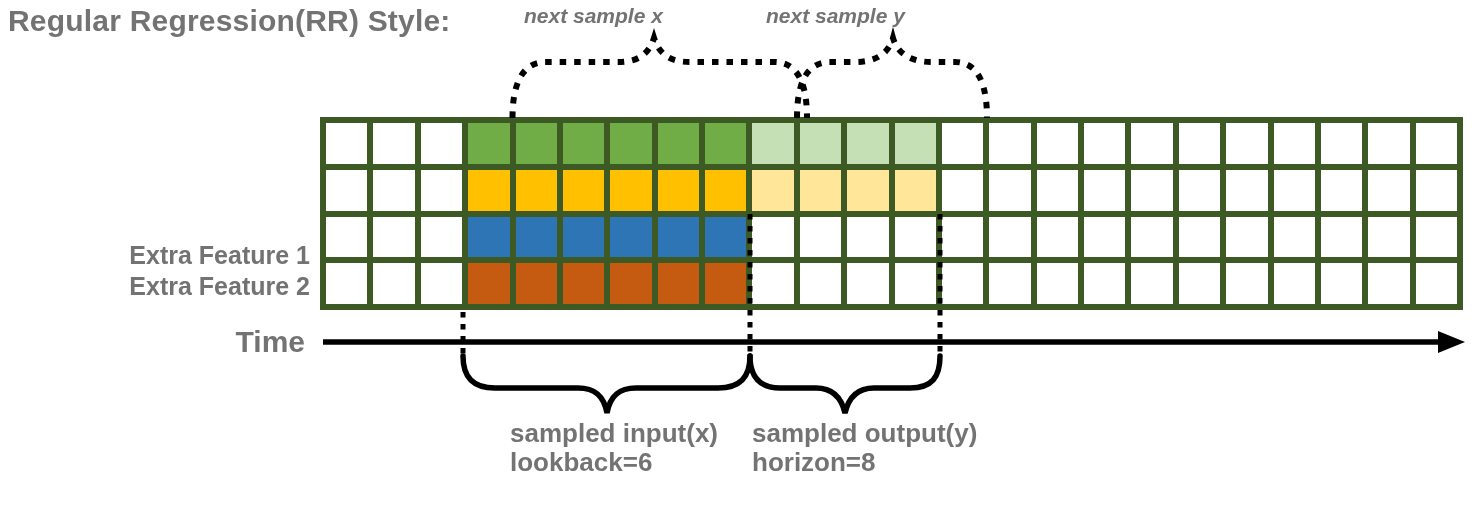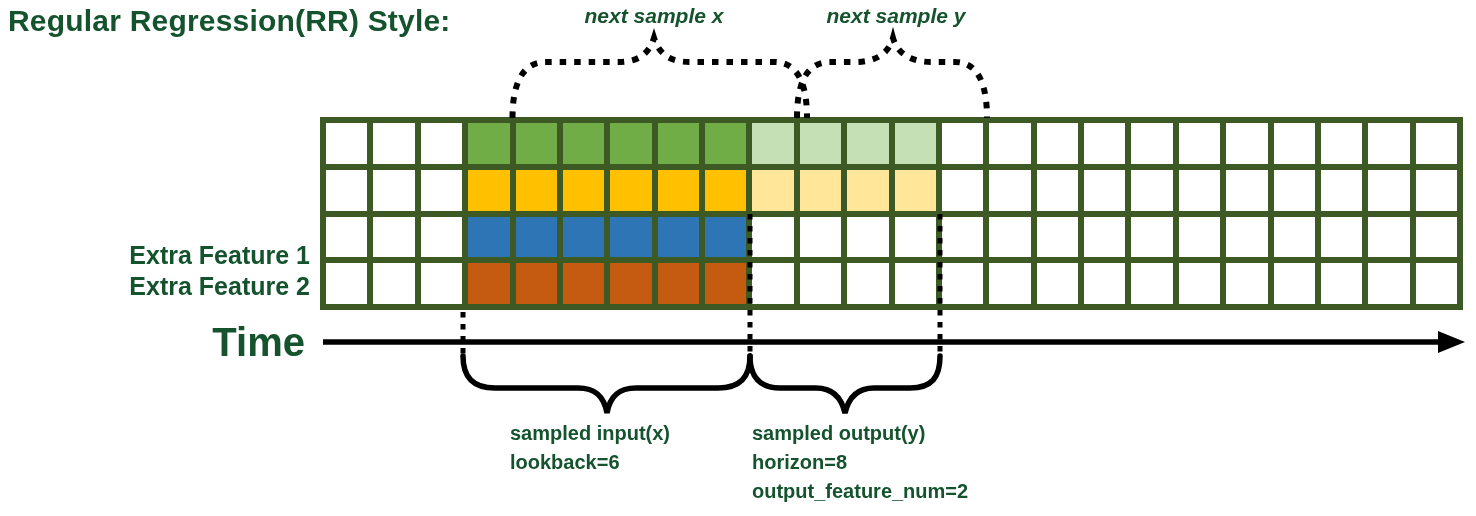--- a/index.html
+++ b/index.html
@@ -1,47 +1,47 @@
 <!DOCTYPE html>
 <html><head>
 <meta charset="utf-8">
 <style>
   html,body{margin:0;padding:0;background:#fff;}
   .canvas{
     position:relative;width:1476px;height:516px;background:#ffffff;
-    font-family:"Liberation Sans","DejaVu Sans",sans-serif;color:#14532d;overflow:hidden;
+    font-family:"Liberation Sans","DejaVu Sans",sans-serif;color:#737373;overflow:hidden;
   }
   .title{
     position:absolute;left:8px;top:4px;font-size:30px;font-weight:700;letter-spacing:0.2px;
     white-space:nowrap;
   }
   .brace-label{
-    position:absolute;top:4px;width:260px;text-align:center;
+    position:absolute;top:4px;width:260px;
     font-size:21px;font-weight:700;font-style:italic;white-space:nowrap;
   }
   .brace-label.x{left:524px;}
   .brace-label.y{left:766px;font-style:italic;}
   .row-label{
     position:absolute;left:0;width:310px;height:30px;line-height:30px;text-align:right;
     font-size:25px;font-weight:700;white-space:nowrap;
   }
   .sample-grid{
     position:absolute;left:320px;top:117px;width:1143px;height:193px;
     box-sizing:border-box;display:grid;
     grid-template-columns:repeat(24,1fr);grid-template-rows:repeat(4,1fr);
     gap:6px;padding:6px;
   }
   .sample-grid > div{width:100%;height:100%;}
   .overlay{position:absolute;left:0;top:0;width:1476px;height:516px;pointer-events:none;}
   .time-label{
     position:absolute;left:180px;top:326px;width:125px;height:32px;line-height:32px;
-    text-align:right;font-size:40px;font-weight:700;
+    text-align:right;font-size:30px;font-weight:700;
   }
   .note{
-    position:absolute;top:419px;font-size:20px;font-weight:700;line-height:29px;white-space:nowrap;
+    position:absolute;top:419px;font-size:26px;font-weight:700;line-height:29px;white-space:nowrap;
   }
   .note.input{left:510px;}
   .note.output{left:752px;}
 </style>
 </head>
 <body>
 
 <div class="canvas">
 
   <div class="title">Regular Regression(RR) Style:</div>
@@ -153,21 +153,20 @@
 
   <div class="time-label">Time</div>
 
   <div class="note input">
     <div>sampled input(x)</div>
     <div>lookback=6</div>
   </div>
   <div class="note output">
     <div>sampled output(y)</div>
     <div>horizon=8</div>
-    <div>output_feature_num=2</div>
   </div>
 
   <svg class="overlay" viewBox="0 0 1476 516">
 
     <path d="M 512.5 118 C 512.5 88 520 62 546 62 L 618 62 C 638 62 649 54 654 38
              C 659 54 670 62 690 62 L 774 62 C 800 62 807 88 807 118" fill="none" stroke="#000" stroke-width="6" stroke-dasharray="6.5 8"></path>
 
     <path d="M 797 118 C 797 88 804 62 830 62 L 856 62 C 872 62 888 56 893 38
              C 898 56 915 62 931 62 L 955 62 C 980 62 987 88 987 118" fill="none" stroke="#000" stroke-width="6" stroke-dasharray="6.5 8"></path>
 

